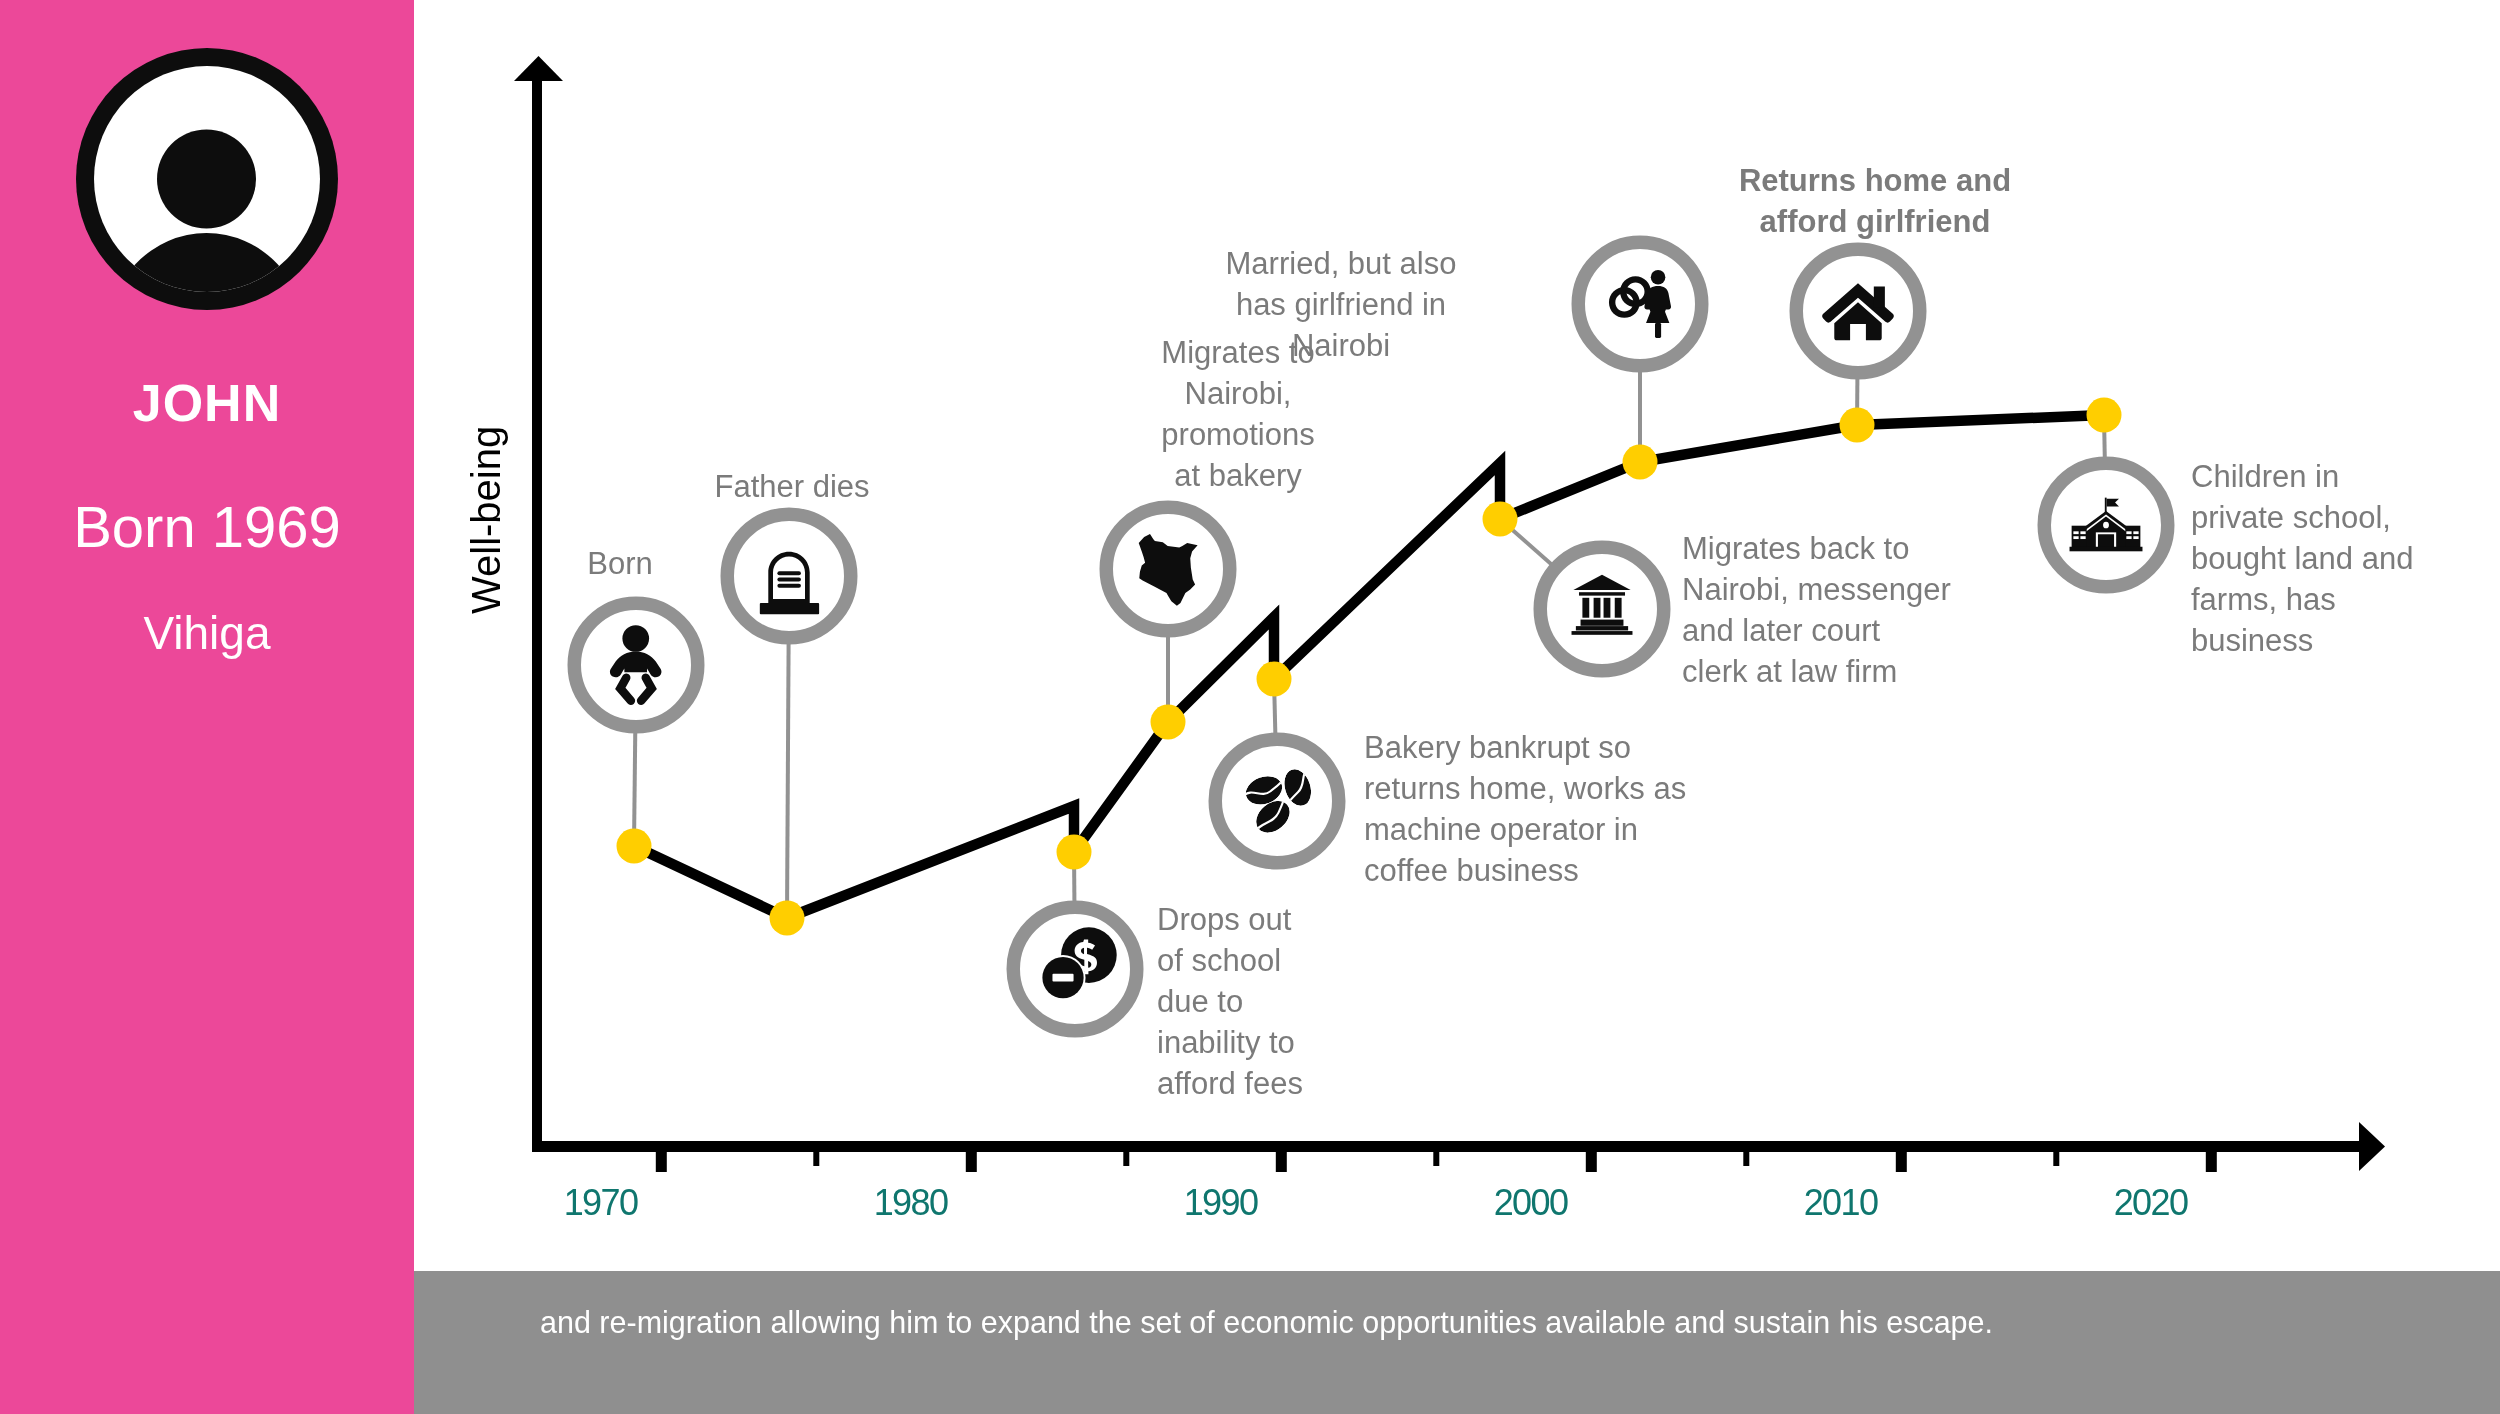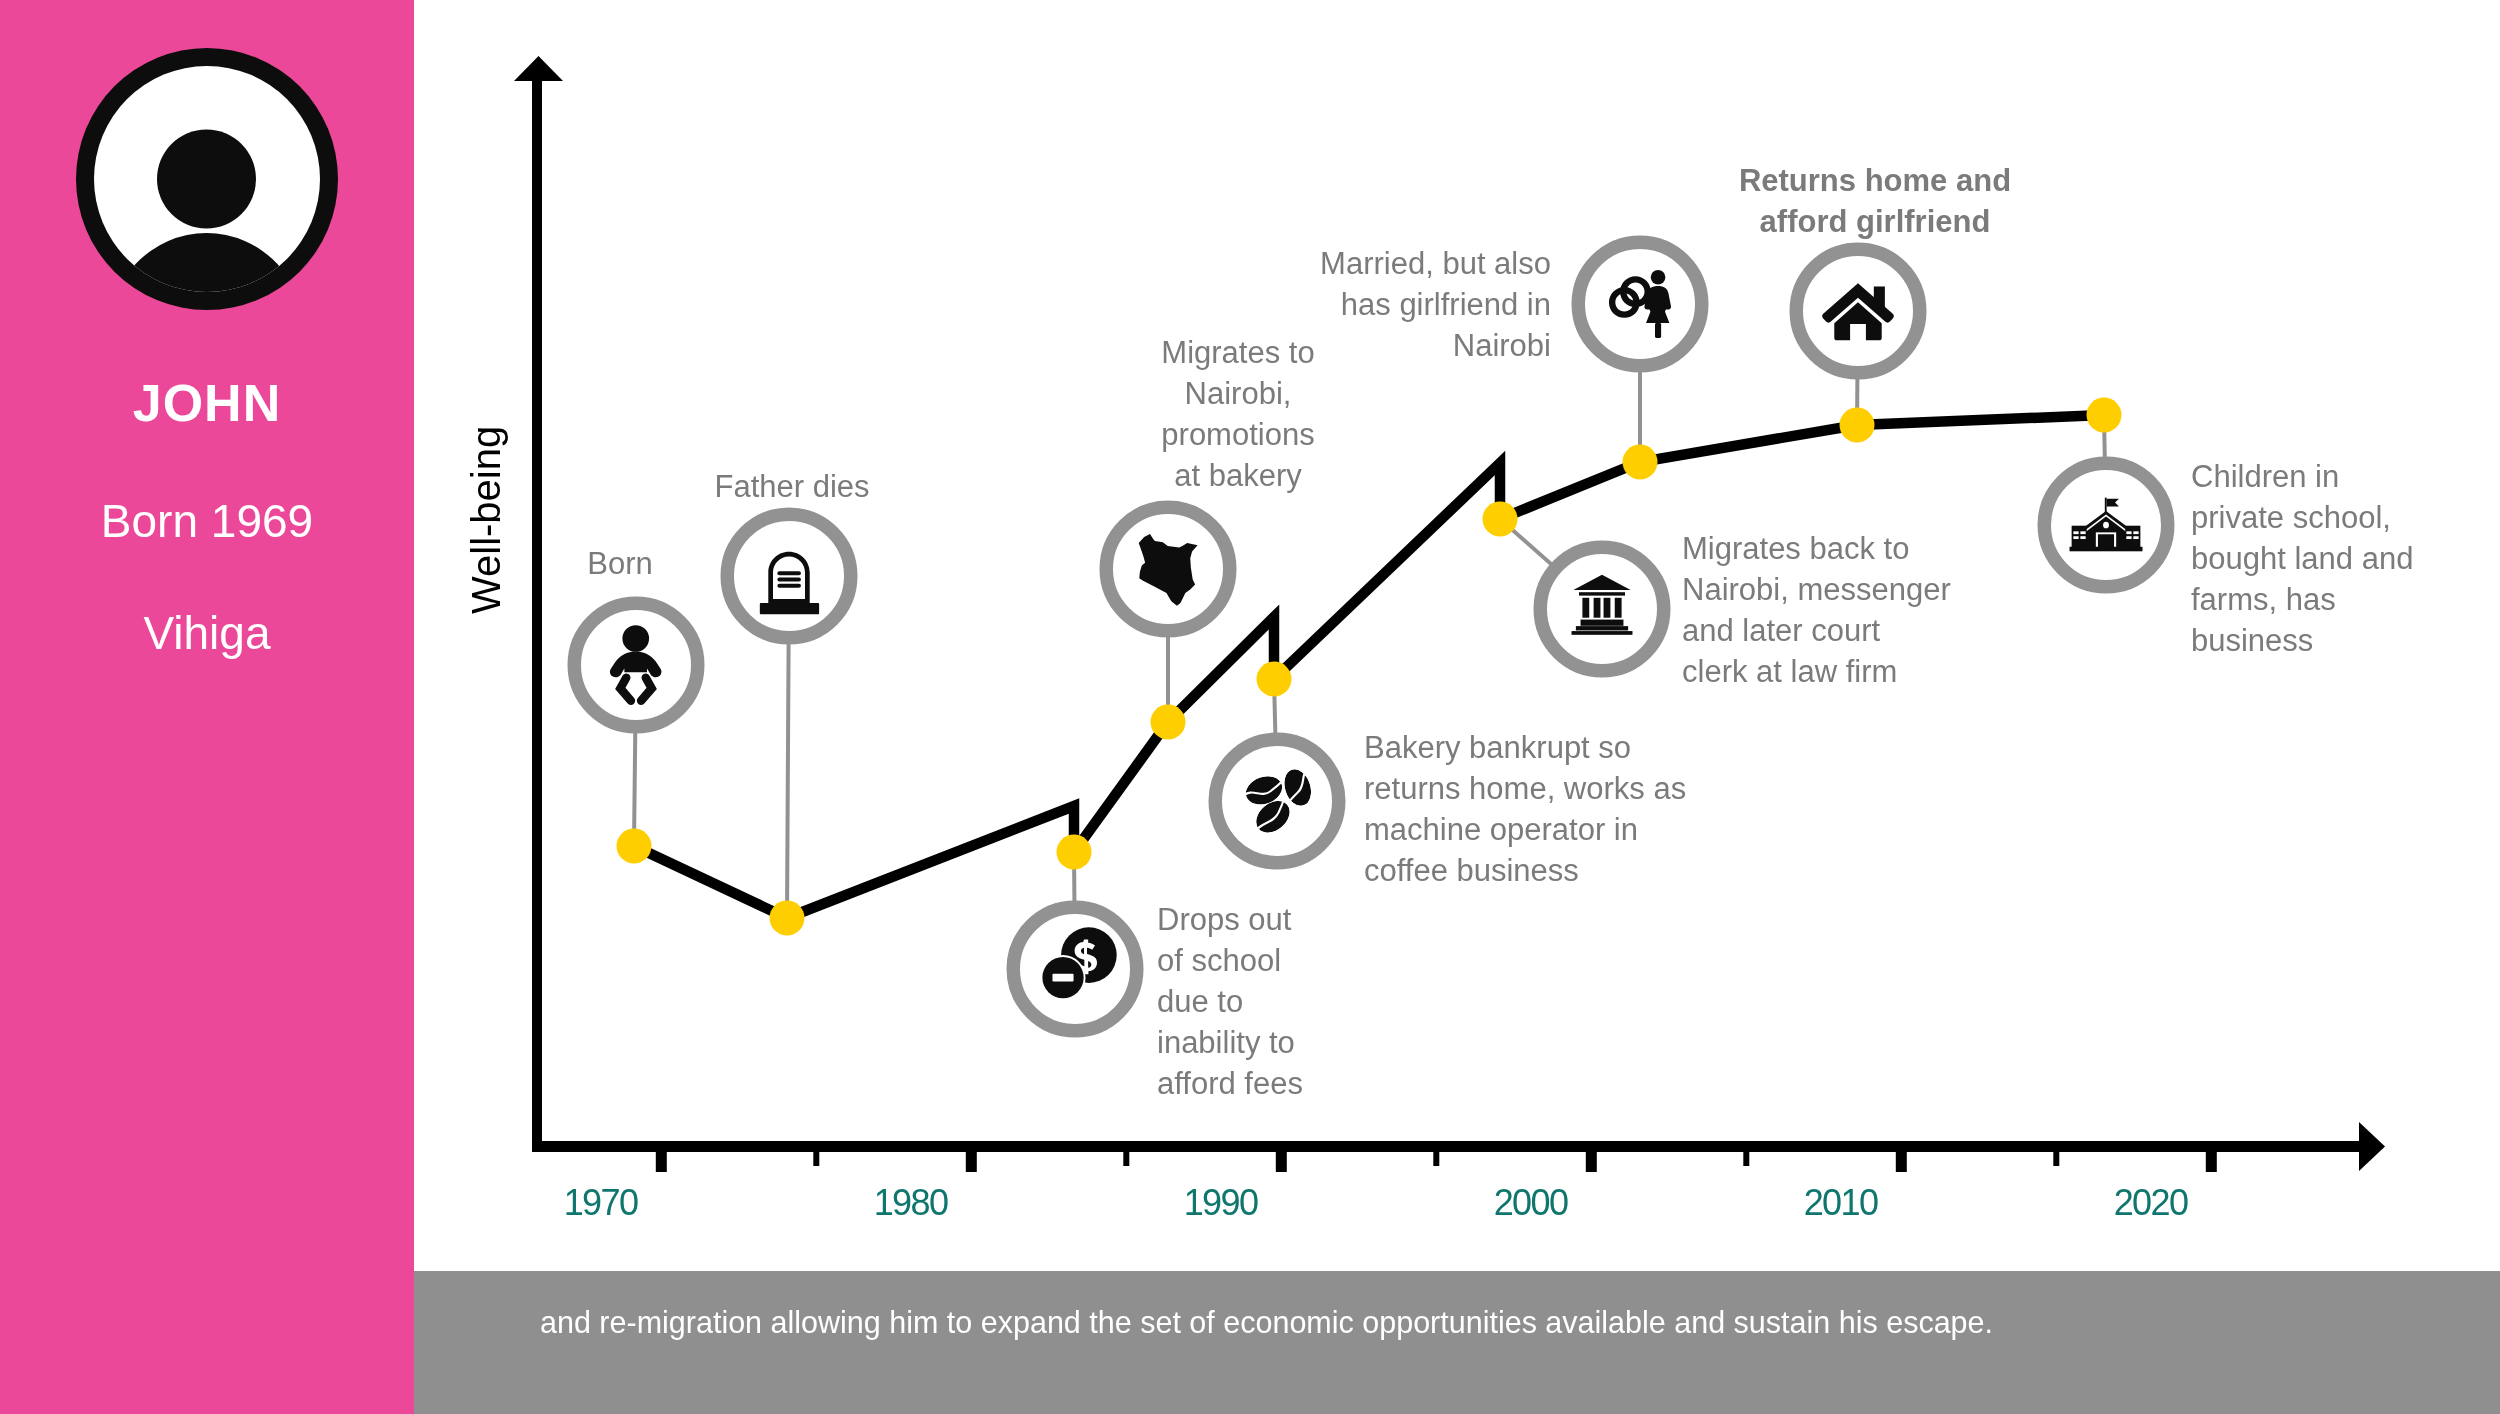--- a/index.html
+++ b/index.html
@@ -6,21 +6,21 @@
   html,body{margin:0;padding:0;background:#fff;}
   body{width:2500px;height:1414px;overflow:hidden;
        font-family:"Liberation Sans",sans-serif;}
   #page{position:relative;width:2500px;height:1414px;background:#fff;}
 
   
   #red-panel{position:absolute;left:0;top:0;width:414px;height:1414px;background:#ec4899;}
   #avatar{position:absolute;left:76px;top:48px;width:262px;height:262px;}
   .pf{position:absolute;left:0;width:414px;text-align:center;color:#fff;line-height:1;}
   #profile-name{top:377px;font-size:52px;font-weight:bold;letter-spacing:1px;}
-  #profile-born{top:498px;font-size:46px;}
+  #profile-born{top:498px;font-size:58px;}
   #profile-loc{top:610px;font-size:46px;}
 
   
   #footer{position:absolute;left:414px;top:1271px;width:2086px;height:143px;background:#8F8F8F;}
   #footer-text{position:absolute;left:126px;top:30px;width:1960px;color:#fff;
       font-size:30.5px;line-height:42px;white-space:nowrap;}
 
   
   #chart{position:absolute;left:0;top:0;width:2500px;height:1414px;}
 
@@ -261,21 +261,21 @@
       </div>
       <div class="note" style="width: 340px; top: 466.3px; left: 622px; text-align: center;">
         <div>Father dies</div>
       </div>
       <div class="note" style="width: 330px; top: 332.3px; left: 1073px; text-align: center;">
         <div>Migrates to</div>
         <div>Nairobi,</div>
         <div>promotions</div>
         <div>at bakery</div>
       </div>
-      <div class="note" style="width: 420px; top: 243.3px; left: 1131px; text-align: right;">
+      <div class="note" style="width: 420px; top: 243.3px; left: 1131px; text-align: center;">
         <div>Married, but also</div>
         <div>has girlfriend in</div>
         <div>Nairobi</div>
       </div>
       <div class="note" style="width: 420px; top: 160px; left: 1665px; text-align: center; font-weight: bold;">
         <div>Returns home and</div>
         <div>afford girlfriend</div>
       </div>
       <div class="note" style="width: 330px; top: 456.3px; left: 2191px; text-align: left;">
         <div>Children in</div>

